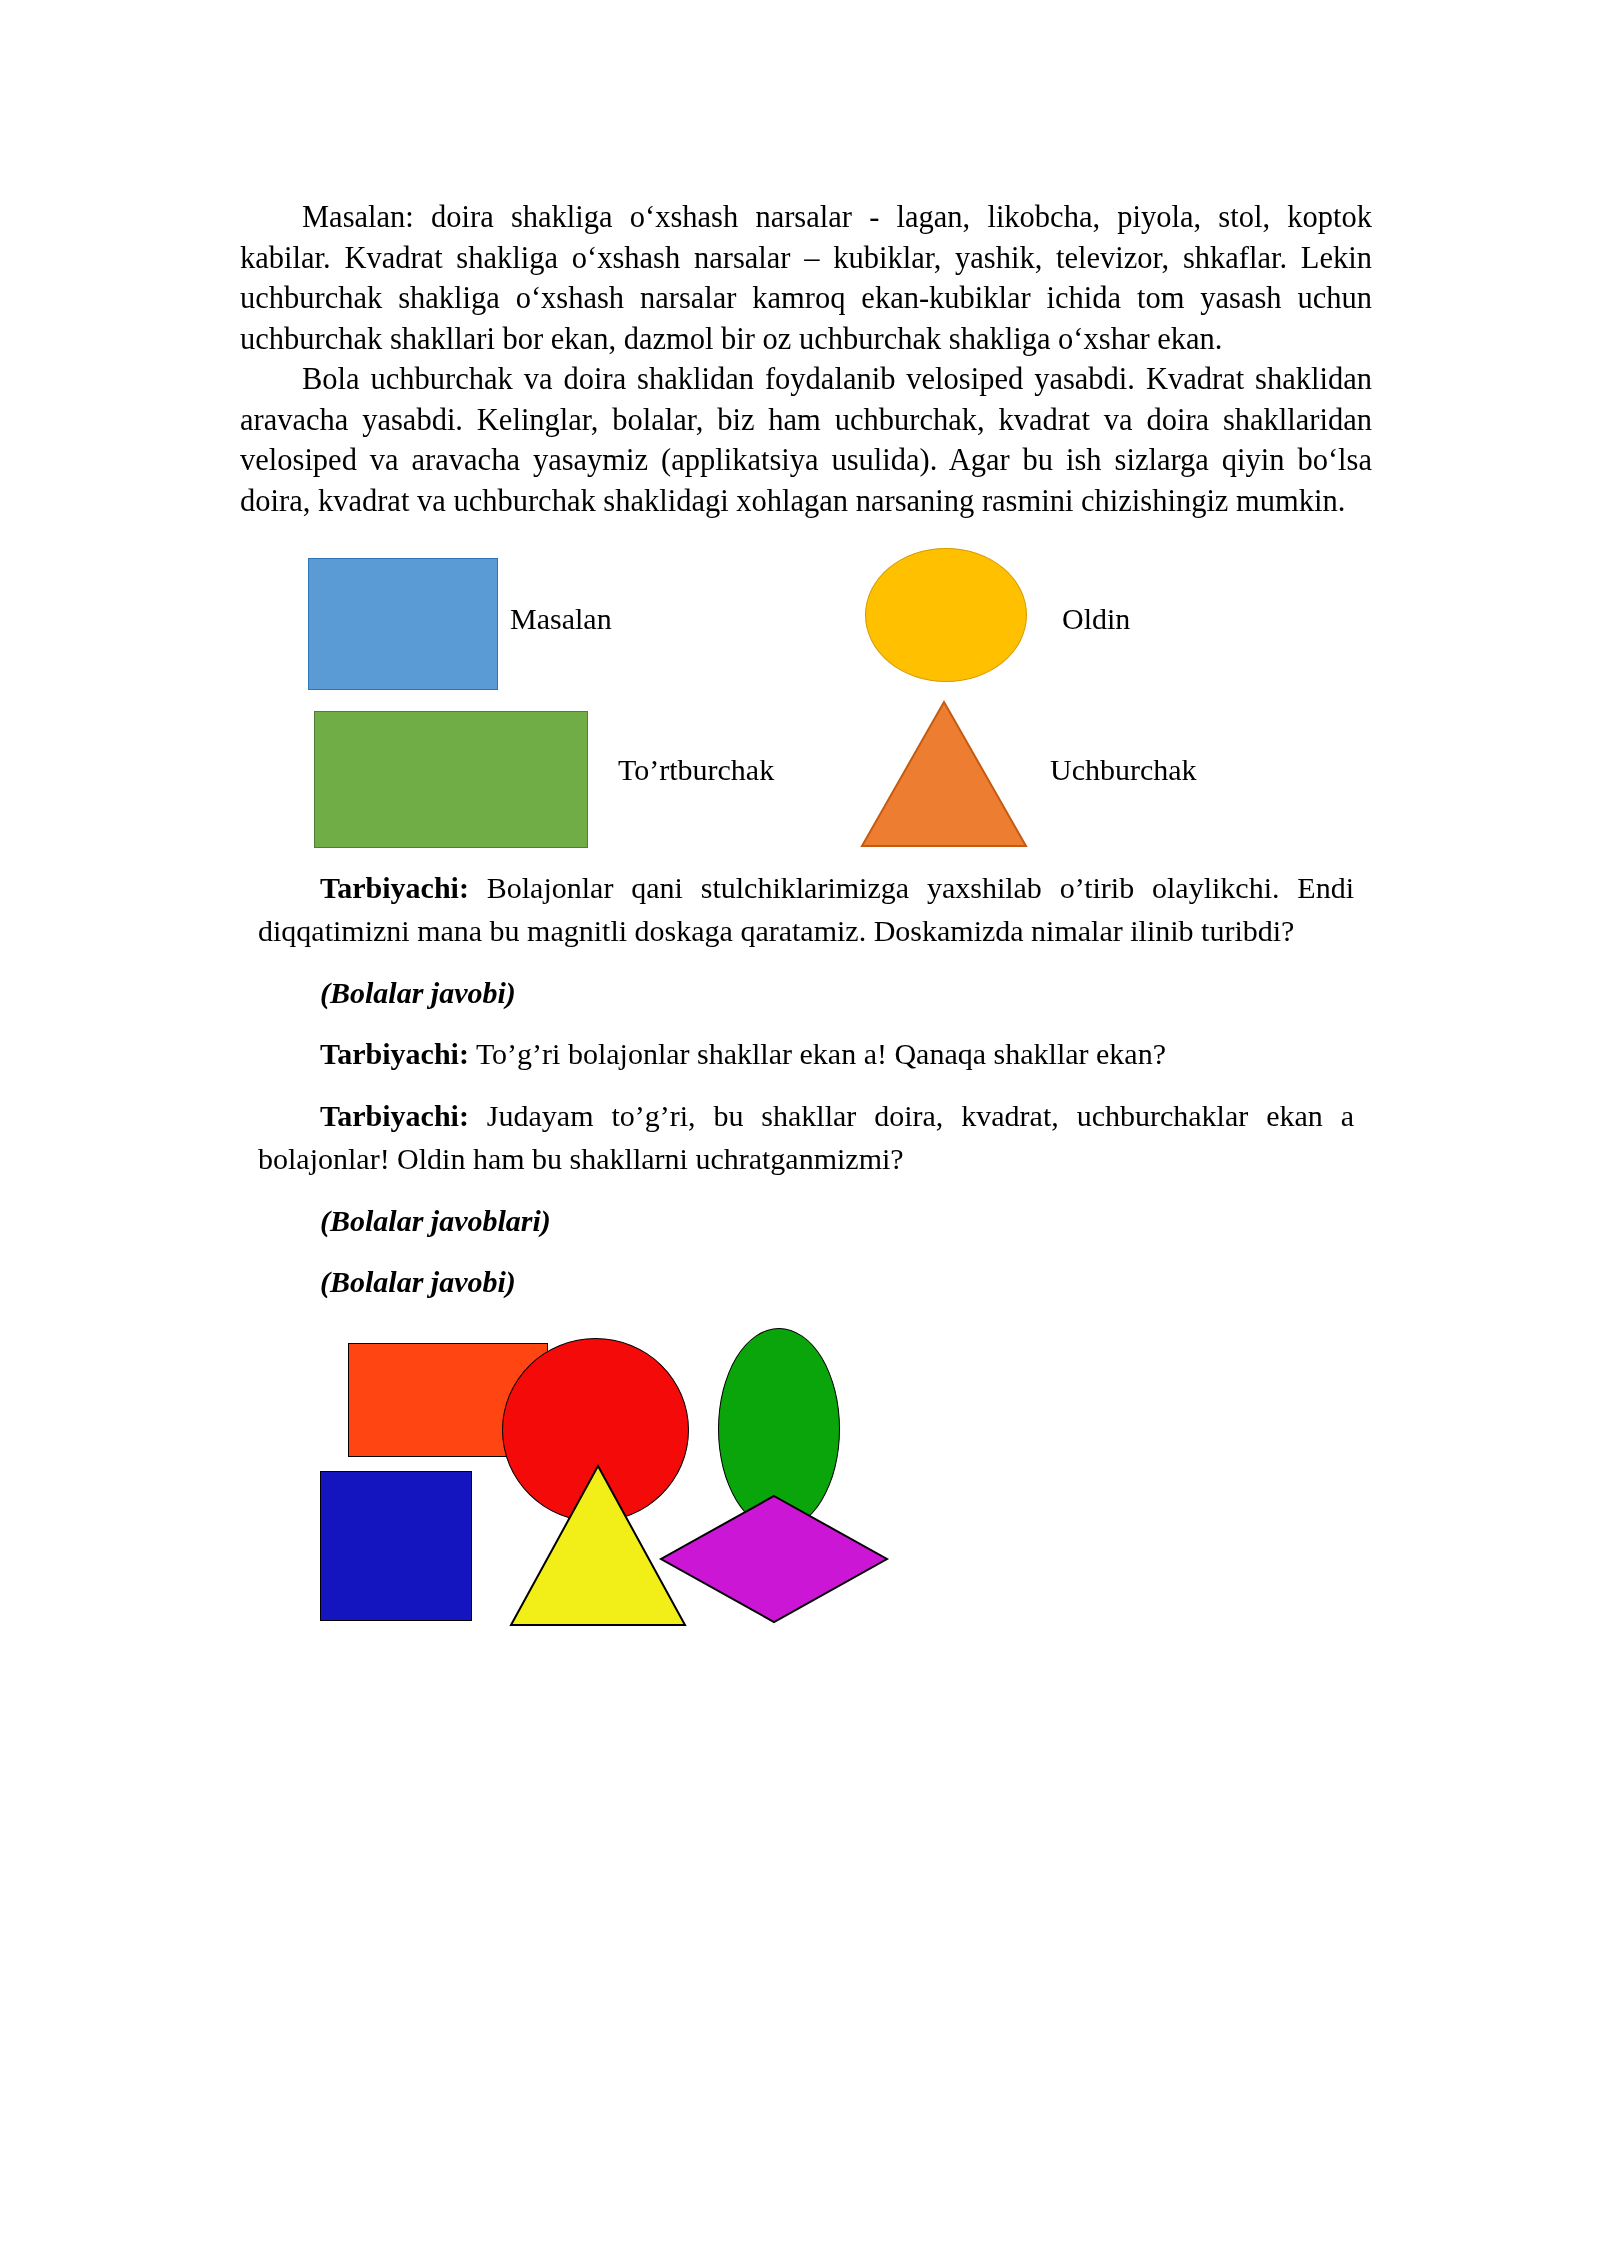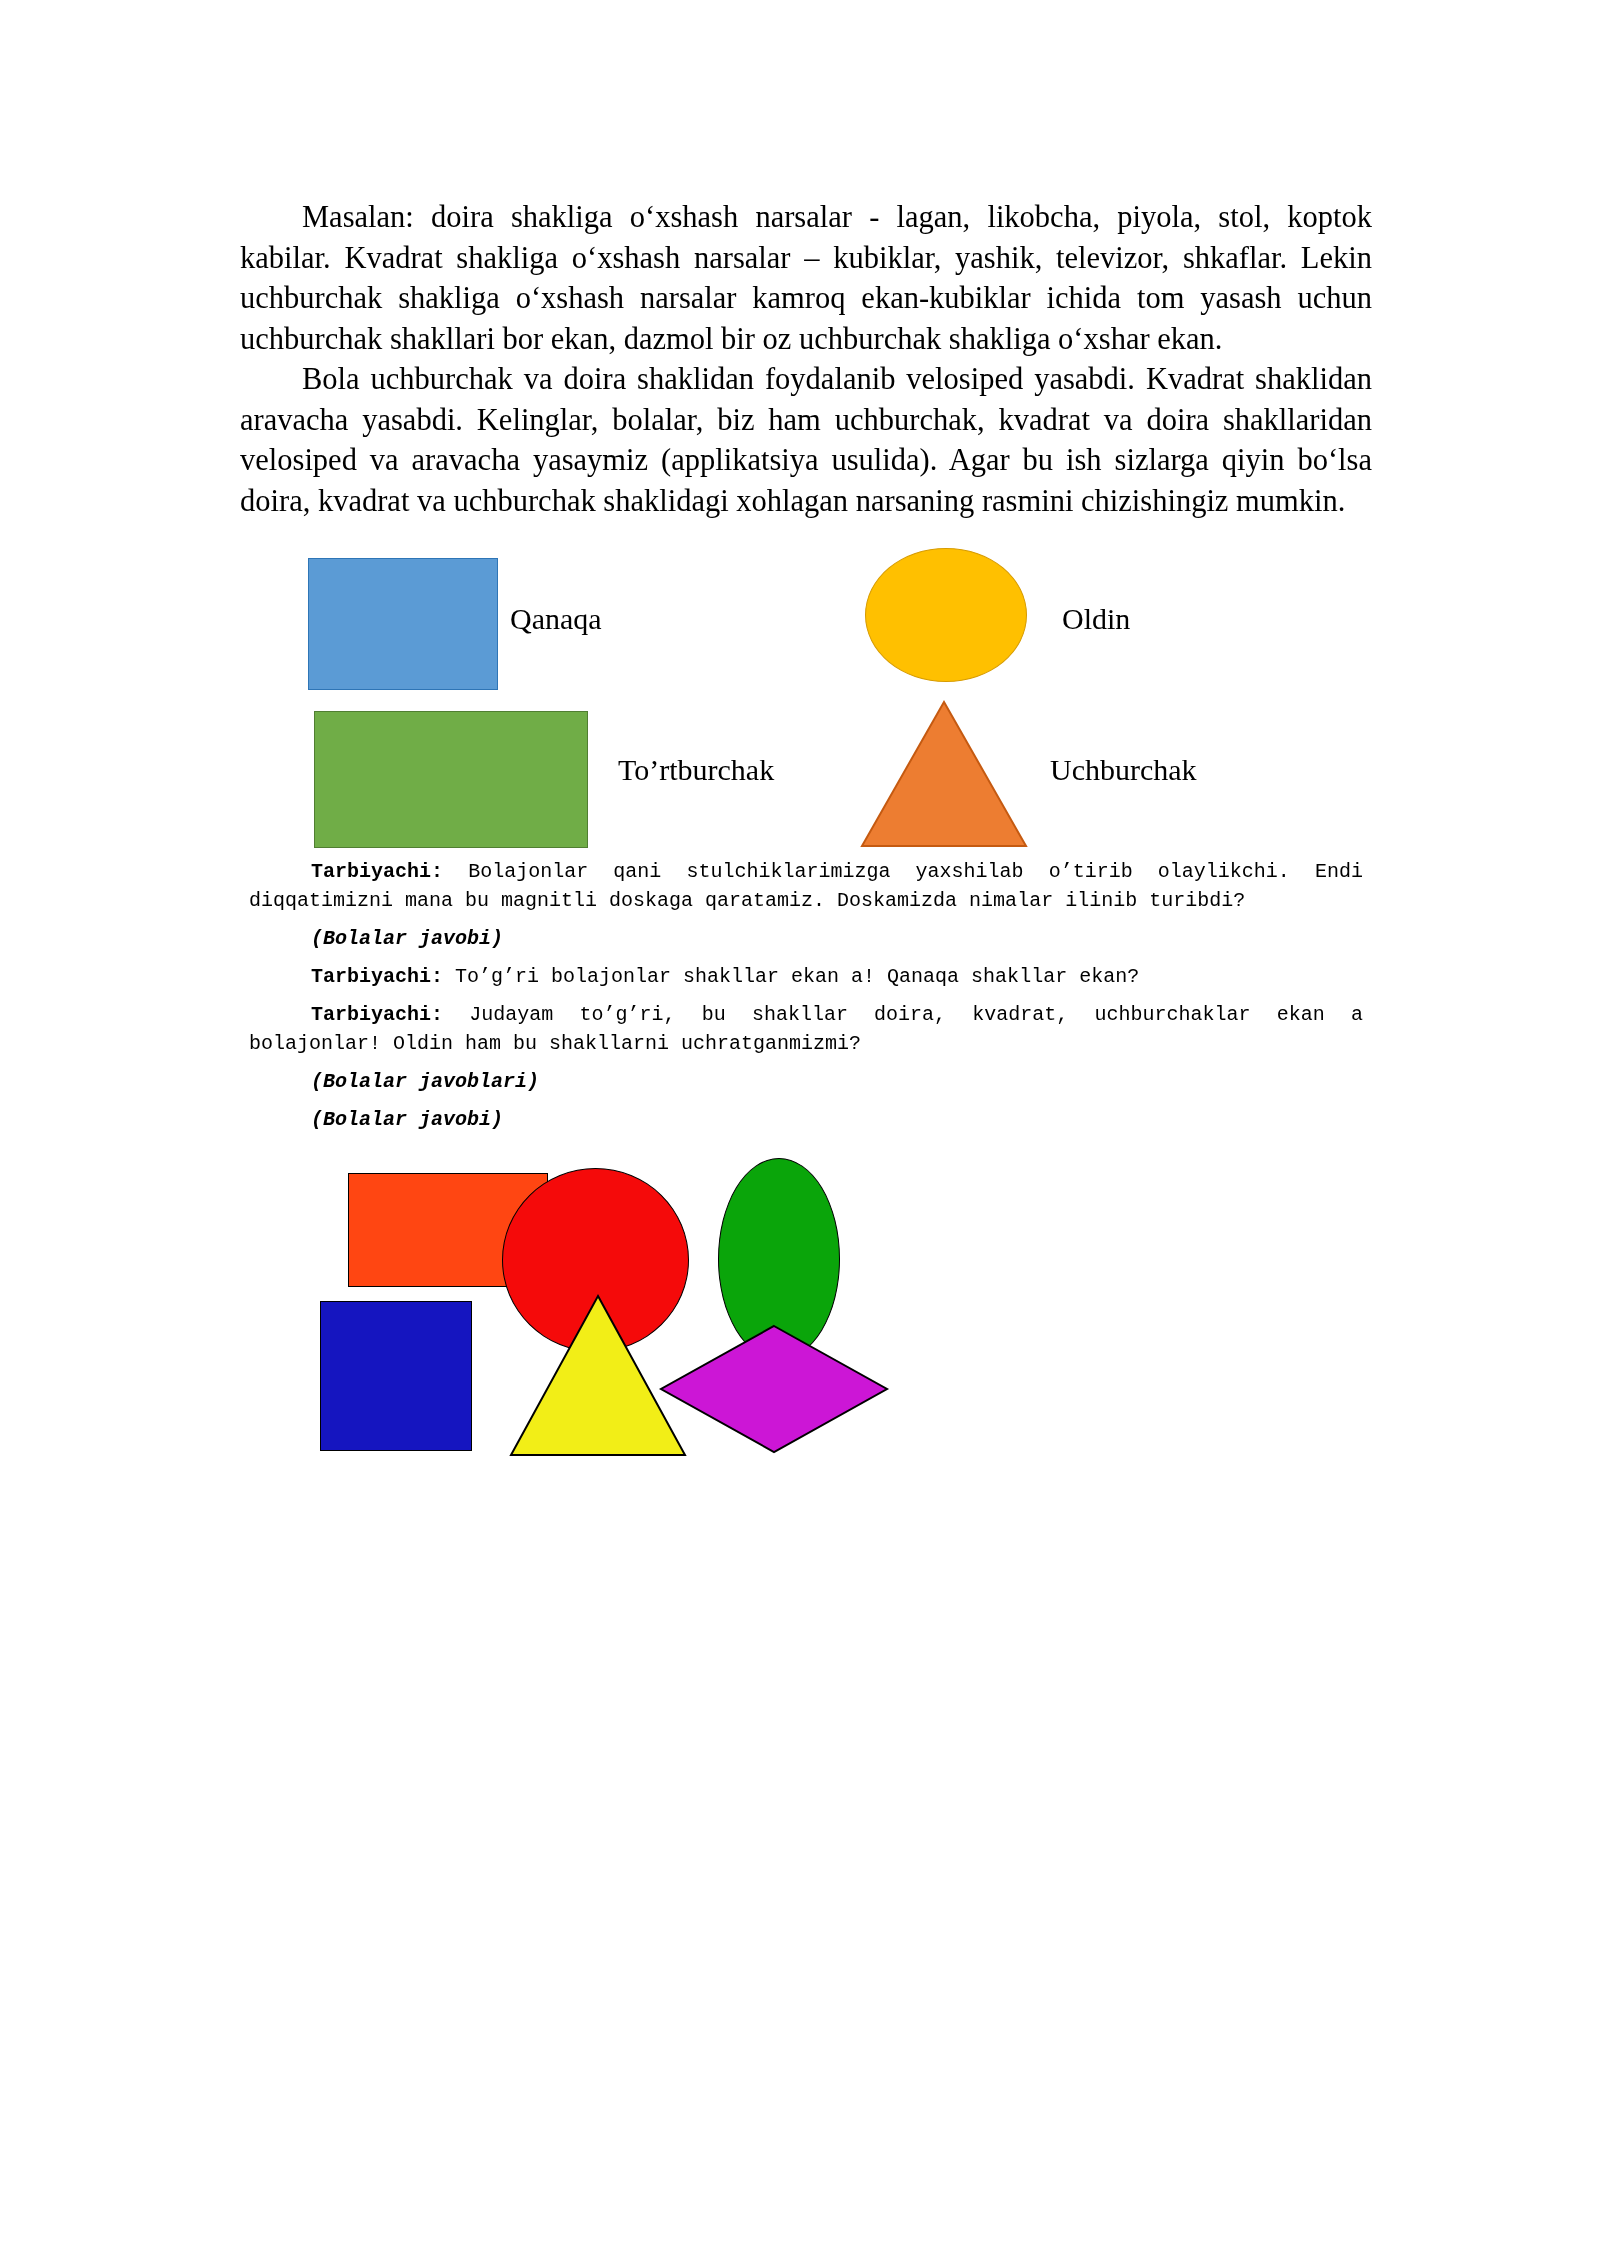--- a/index.html
+++ b/index.html
@@ -26,26 +26,26 @@
     font-family: "Liberation Serif", serif;
     font-size: 30.5px;
     line-height: 1.33;
     text-align: justify;
     text-justify: inter-word;
     margin: 0;
     text-indent: 62px;
     hyphens: none;
   }
   p.sans {
-    font-family: Liberation Mono, monospace;
-    font-size: 20px;
+    font-family: Liberation Serif, serif;
+    font-size: 30px;
     line-height: 1.45;
     text-align: justify;
     text-justify: inter-word;
-    margin: 9px;
+    margin: 18px;
     text-indent: 62px;
   }
   p.sans .bold { font-weight: bold; }
   p.sans .ital { font-style: italic; font-weight: bold; }
 
   
   .figures-1 {
     position: relative;
     height: 300px;
     margin-top: 26px;
@@ -149,21 +149,21 @@
 </head>
 <body>
 
 <div class="page">
 
   <p class="serif">Masalan: doira shakliga o‘xshash narsalar - lagan, likobcha, piyola, stol, koptok kabilar. Kvadrat shakliga o‘xshash narsalar – kubiklar, yashik, televizor, shkaflar. Lekin uchburchak shakliga o‘xshash narsalar kamroq ekan-kubiklar ichida tom yasash uchun uchburchak shakllari bor ekan, dazmol bir oz uchburchak shakliga o‘xshar ekan.</p>
   <p class="serif">Bola uchburchak va doira shaklidan foydalanib velosiped yasabdi. Kvadrat shaklidan aravacha yasabdi. Kelinglar, bolalar, biz ham uchburchak, kvadrat va doira shakllaridan velosiped va aravacha yasaymiz (applikatsiya usulida). Agar bu ish sizlarga qiyin bo‘lsa doira, kvadrat va uchburchak shaklidagi xohlagan narsaning rasmini chizishingiz mumkin.</p>
 
   <div class="figures-1">
     <div class="sq-blue"></div>
-    <div class="lbl-kvadrat">Qanaqa</div>
+    <div class="lbl-kvadrat">Masalan</div>
 
     <div class="circle-yellow"></div>
     <div class="lbl-doira">Oldin</div>
 
     <div class="rect-green"></div>
     <div class="lbl-tortburchak">To’rtburchak</div>
 
     <svg class="tri-orange" viewBox="0 0 168 148">
       <polygon points="84,2 166,146 2,146" fill="#ed7d31" stroke="#c55a11" stroke-width="2"></polygon>
     </svg>

